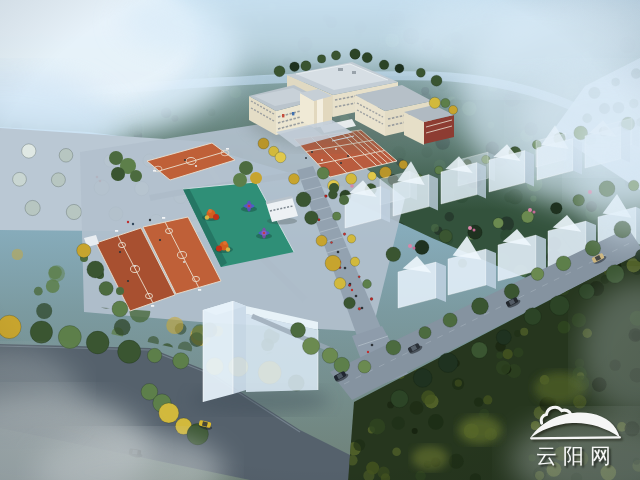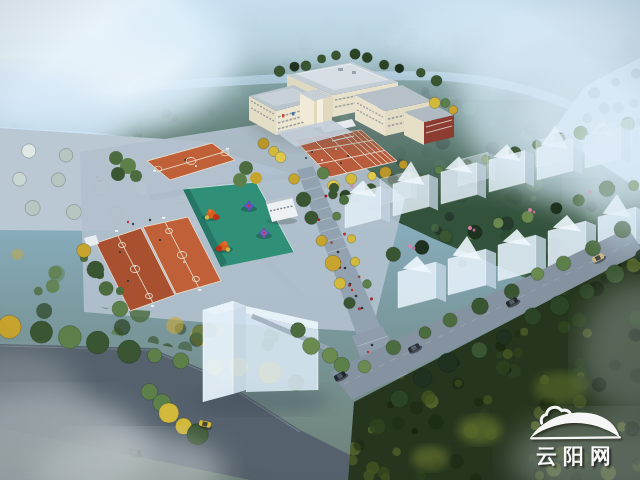--- a/index.html
+++ b/index.html
@@ -1,21 +1,21 @@
 <!DOCTYPE html>
 <html><head>
 <meta charset="utf-8">
 <style>
   html,body{margin:0;padding:0;background:#1a1a1a}
   .stage{position:relative;width:640px;height:480px;overflow:hidden;font-family:"DejaVu Sans",sans-serif}
   svg.scene{position:absolute;left:0;top:0}
   .watermark{position:absolute;left:514px;top:402px;width:126px;height:74px;opacity:.95}
   .wm-logo{position:absolute;left:12px;top:2px;width:100px;height:42px;
            filter:drop-shadow(2px 2px 1px rgba(20,20,10,.55))}
-  .wm-text{position:absolute;left:22px;top:40px;font-size:21px;font-weight:bold;color:#fff;
+  .wm-text{position:absolute;left:22px;top:40px;font-size:21px;font-weight:normal;color:#fff;
            letter-spacing:6px;white-space:nowrap;text-shadow:2px 2px 2px rgba(0,0,0,.65)}
 </style>
 </head>
 <body>
 
 <div class="stage">
 <svg class="scene" width="640" height="480" viewBox="0 0 640 480">
   <defs>
     <linearGradient id="skyg" x1="0" y1="0" x2="0" y2="1">
       <stop offset="0" stop-color="#a6d4f2"></stop>

